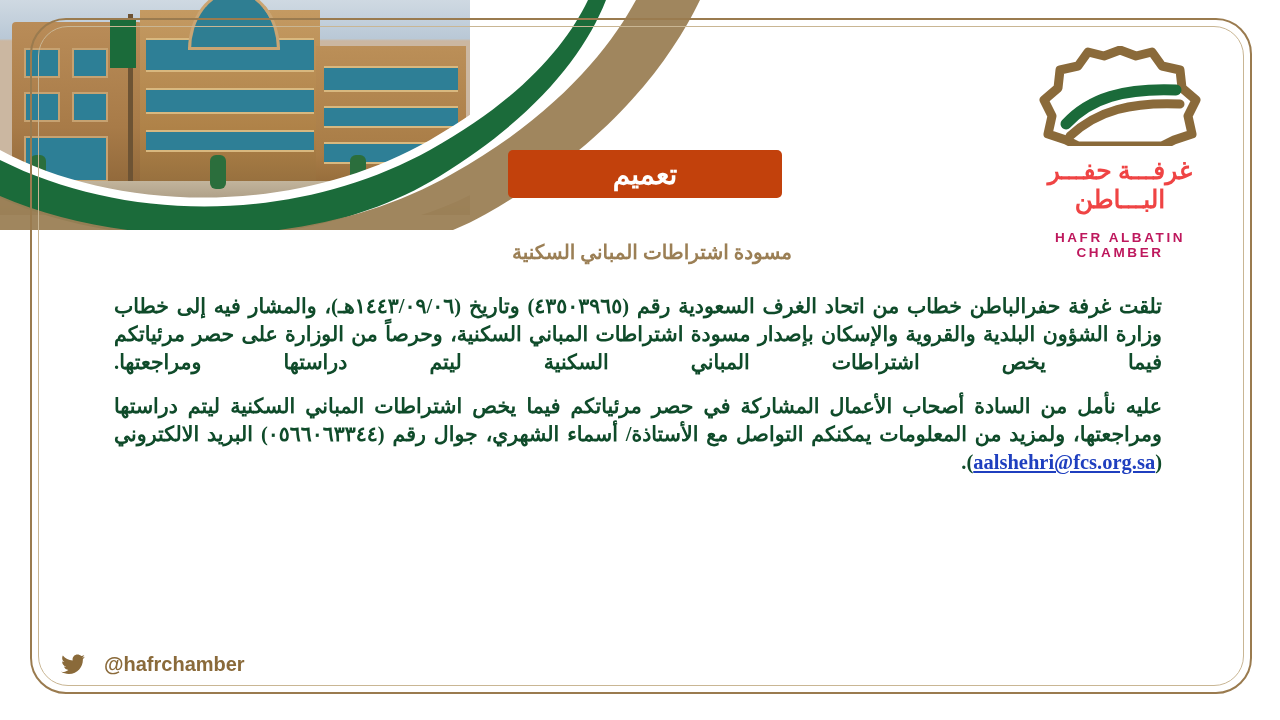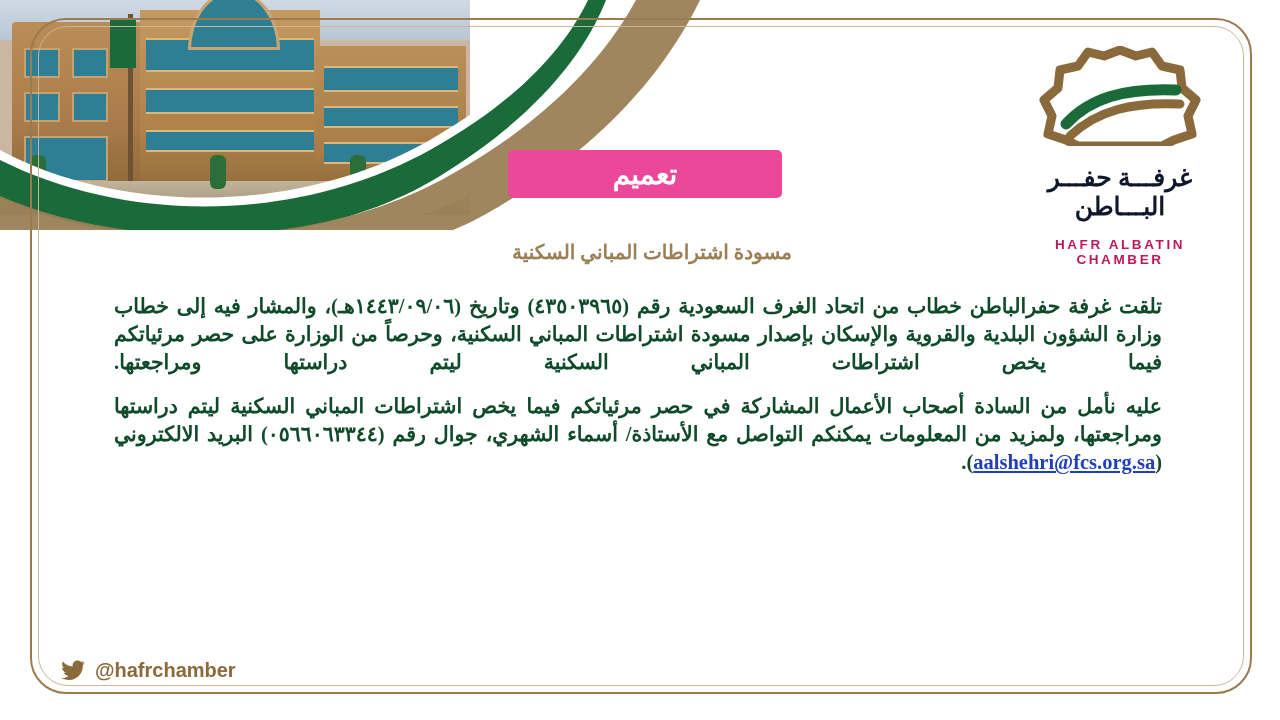--- a/index.html
+++ b/index.html
@@ -99,35 +99,35 @@
   
   .logo {
     position: absolute;
     right: 60px; top: 46px;
     width: 200px; height: 165px;
     text-align: center;
   }
   .logo-mark { width: 200px; height: 100px; }
   .logo-ar {
     font-family: "Liberation Serif", serif;
-    font-size: 25px; font-weight: bold; color: #0f172a;
-    letter-spacing: 1px; margin-top: 13px; direction: rtl;
+    font-size: 25px; font-weight: bold; color: #ef4444;
+    letter-spacing: 1px; margin-top: 6px; direction: rtl;
   }
   .logo-en {
     font-family: "Liberation Sans", sans-serif;
     font-size: 13.5px; font-weight: bold; color: #be185d;
     letter-spacing: 2.6px; margin-top: 16px; direction: ltr;
   }
 
   
   .title-pill {
     position: absolute;
     left: 508px; top: 150px;
     width: 274px; height: 48px;
-    background: #ec4899;
+    background: #c2410c;
     border-radius: 5px;
     color: #ffffff;
     font-size: 28px; font-weight: bold;
     display: flex; align-items: center; justify-content: center;
     letter-spacing: 1px;
   }
 
   
   .subtitle {
     position: absolute;
@@ -157,22 +157,22 @@
     color: #1f3fbf;
     text-decoration: underline;
     direction: ltr;
     unicode-bidi: isolate;
     font-weight: bold;
   }
 
   
   .handle {
     position: absolute;
-    left: 60px; bottom: 38px;
-    display: flex; align-items: center; gap: 9px;
+    left: 60px; bottom: 44px;
+    display: flex; align-items: center; gap: 18px;
     direction: ltr;
   }
   .bird { width: 26px; height: 22px; }
   .handle-text {
     font-family: "Liberation Sans", sans-serif;
     color: #8a6a3a; font-size: 20px; font-weight: bold;
   }
 </style>
 </head>
 <body>

